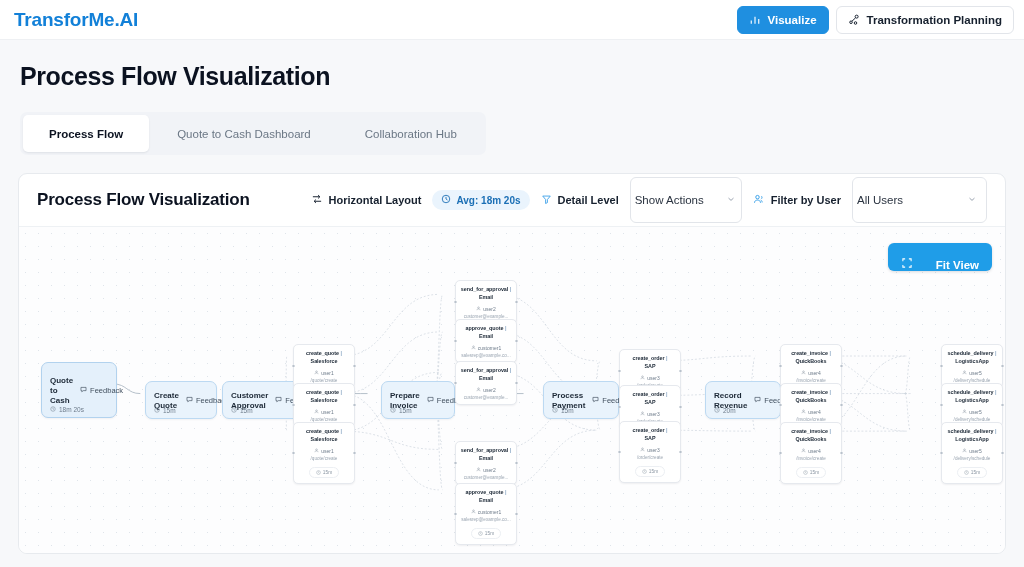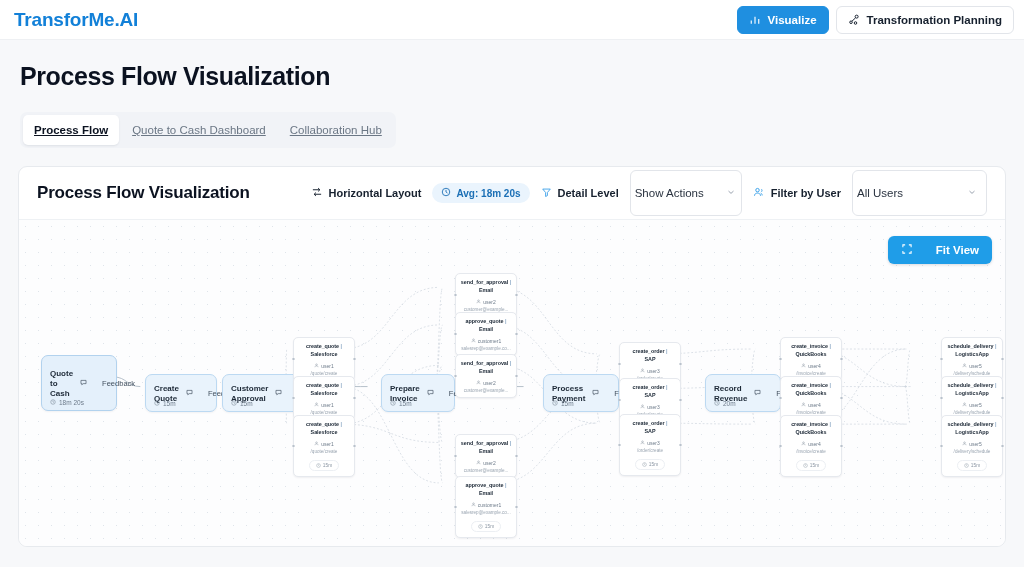--- a/index.html
+++ b/index.html
@@ -74,30 +74,29 @@
   .tabs {
     margin: 21px 0 0 0;
     display: inline-flex;
     align-items: center;
     background: #f1f3f7;
     border-radius: 7px;
     padding: 3px;
     gap: 2px;
   }
   .tab {
-    height: 30px;
+    height: 37px;
     display: flex;
     align-items: center;
-    padding: 0 11px;
+    padding: 0 26px;
     font-size: 11.5px;
     color: #6b7785;
     border-radius: 5px;
     cursor: pointer;
     white-space: nowrap;
-    text-decoration: underline;
   }
   .tab.active {
     background: #ffffff;
     color: #0b1220;
     font-weight: bold;
     box-shadow: 0 1px 2px rgba(15,23,42,.08);
   }
 
   
   .card {
@@ -156,21 +155,21 @@
     position: absolute;
     left: 0; right: 0; top: 52px; bottom: 0;
     border-top: 1px solid #eef1f4;
     background-color: #fdfdfe;
     background-image: radial-gradient(#dfe4ea 0.9px, transparent 1px);
     background-size: 13px 13px;
     overflow: hidden;
   }
   .fitview {
     position: absolute; right: 13px; top: 16px;
-    display: flex; align-items: center; gap: 23px;
+    display: flex; align-items: flex-end; gap: 23px;
     height: 28px; padding: 0 13px;
     background: #1f9de8; color: #fff;
     border-radius: 6px;
     font-size: 11.5px; font-weight: bold;
     cursor: pointer; z-index: 40;
     box-shadow: 0 1px 3px rgba(15,23,42,.15);
   }
 
   .flow { position: absolute; inset: 0; }
   .edges { position: absolute; inset: 0; z-index: 1; }
@@ -188,21 +187,21 @@
     box-shadow: 0 1px 2px rgba(15,23,42,.05);
   }
   .step .st-name {
     font-size: 8px;
     font-weight: bold;
     color: #1c2836;
     line-height: 1.25;
     max-width: 40px;
   }
   .step .st-fb {
-    display: flex; align-items: center; gap: 15px;
+    display: flex; align-items: center; gap: 3px;
     font-size: 7.5px; color: #42505f; white-space: nowrap;
   }
   .step .st-dur {
     position: absolute; left: 8px; bottom: 4px;
     display: flex; align-items: center; gap: 3px;
     font-size: 6.5px; color: #6d7b8a;
   }
   .step.root {
     background: #e4f0fb;
     border-color: #b2d2ee;

